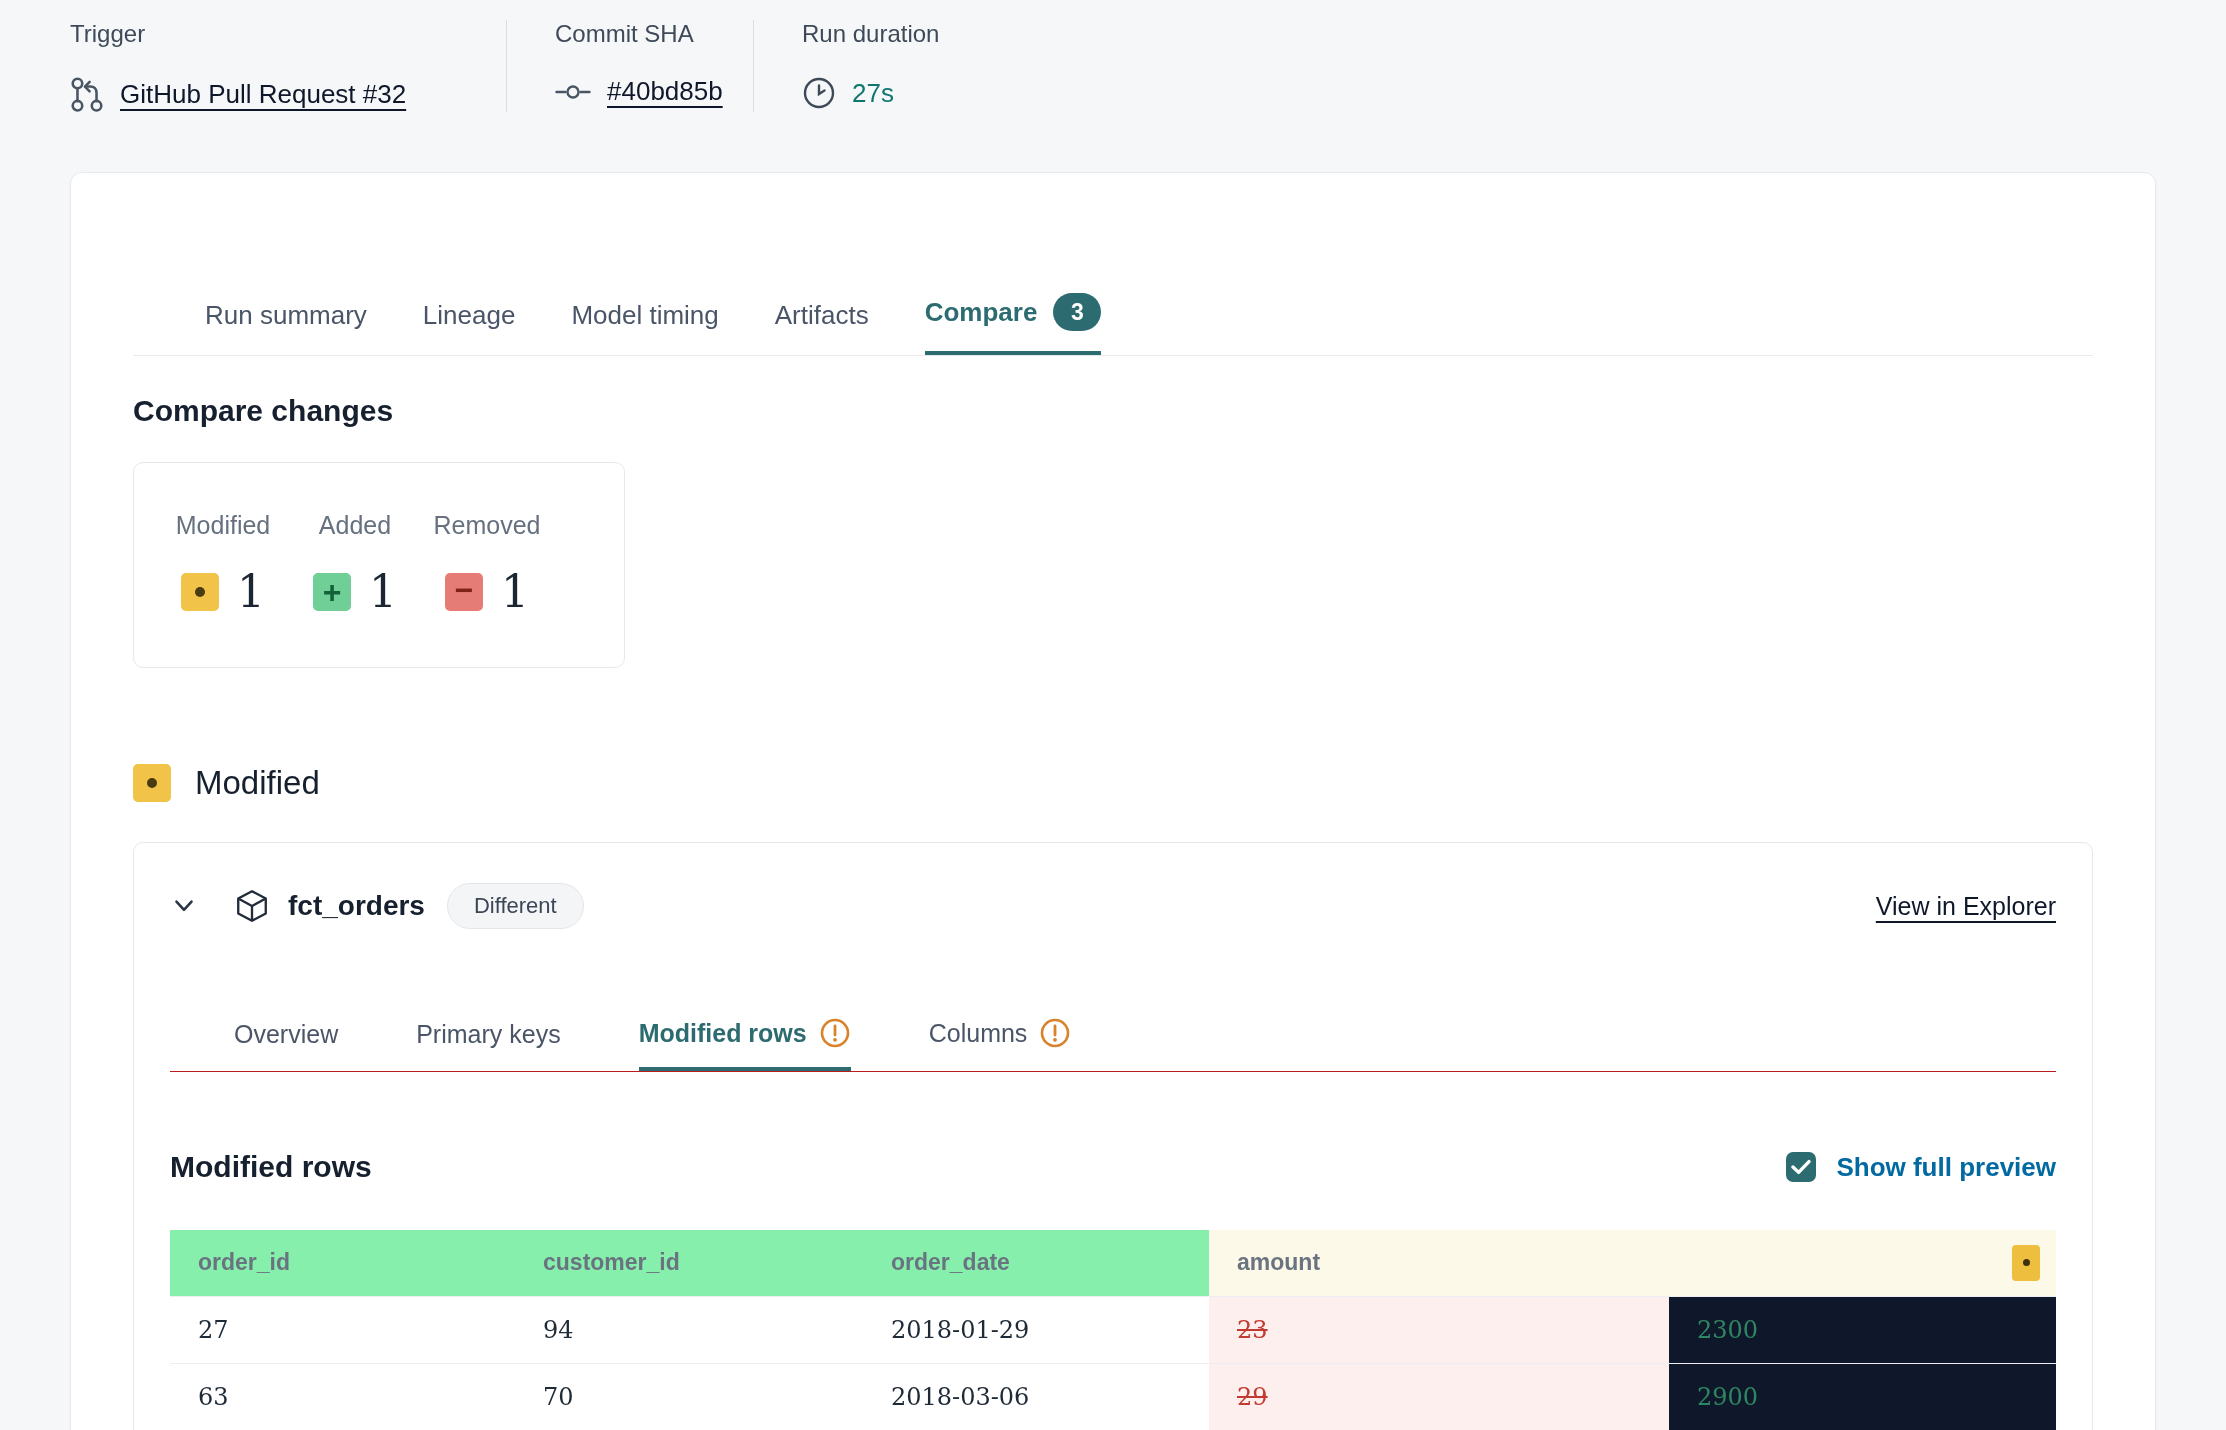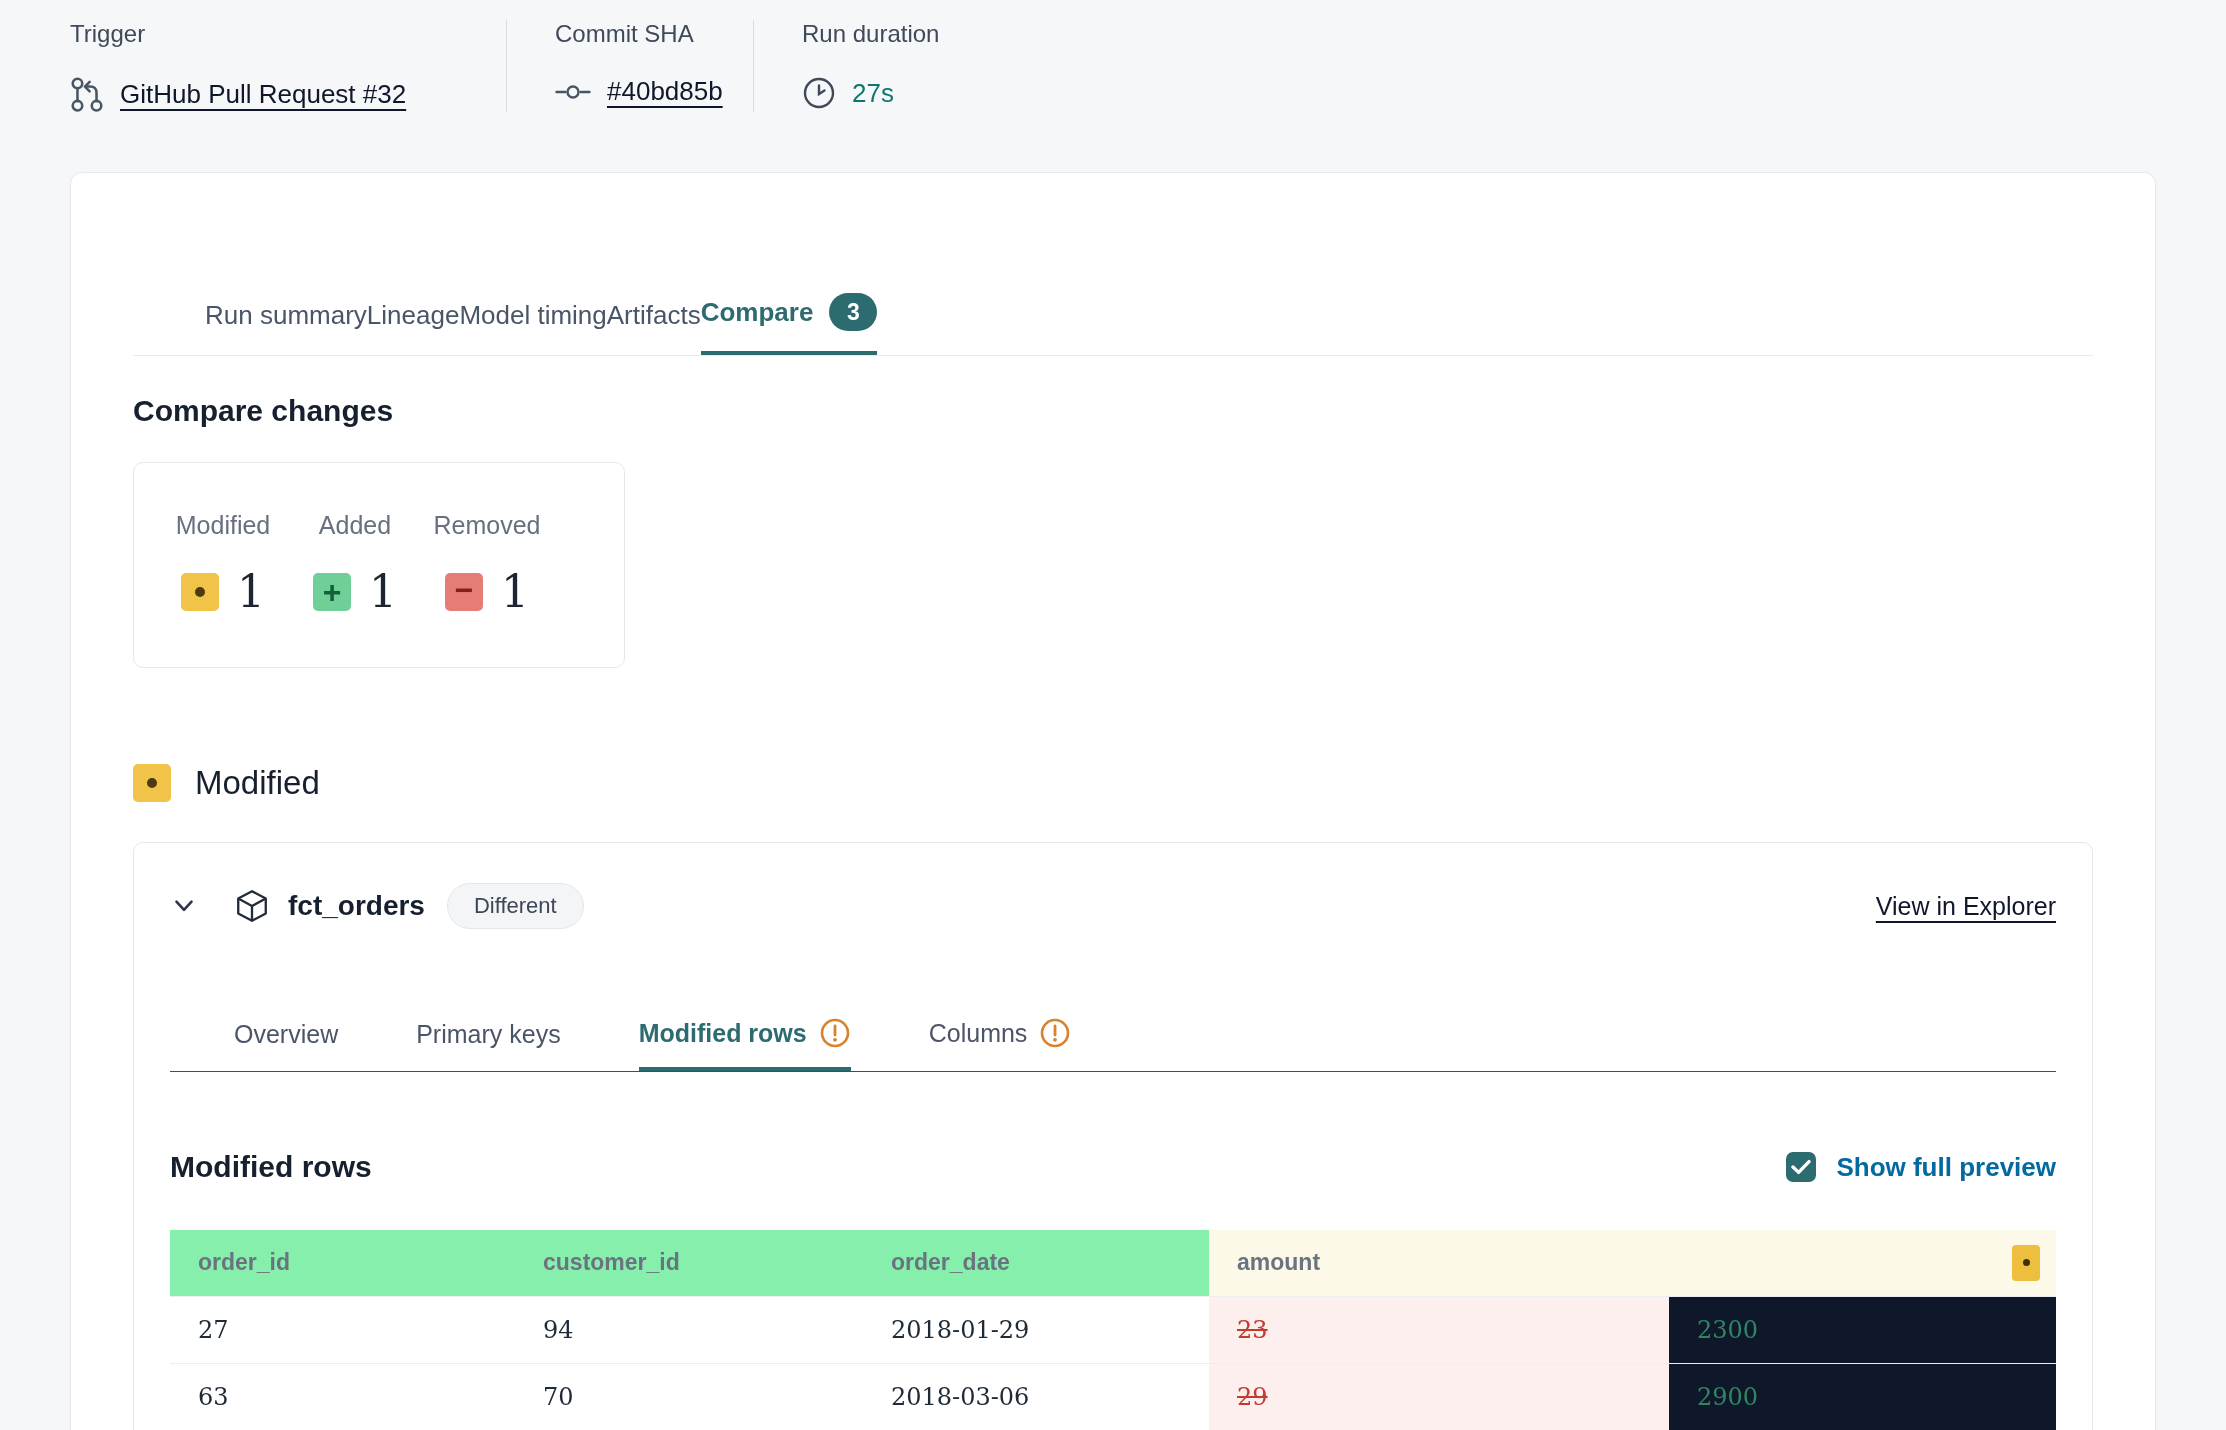--- a/index.html
+++ b/index.html
@@ -25,21 +25,21 @@
   .info-divider { width: 1px; background: #d9dde3; }
 
   
   .main-card {
     position: absolute; left: 70px; right: 70px; top: 172px; height: 1320px;
     background: #ffffff; border: 1px solid #e7e9ee; border-radius: 12px;
     box-shadow: 0 1px 3px rgba(16,24,40,.04);
   }
   .card-content { padding: 0 62px; }
 
-  .main-tabs { display: flex; padding: 120px 0 0 72px; border-bottom: 1px solid #e8eaee; align-items: flex-end; }
+  .main-tabs { display: flex; gap: 56px; padding: 120px 0 0 72px; border-bottom: 1px solid #e8eaee; align-items: flex-end; }
   .main-tab { font-size: 26px; color: #4a5568; padding-bottom: 20px; border-bottom: 4px solid transparent; display: flex; align-items: center; gap: 16px; cursor: pointer; }
   .main-tab.active { color: #2c6b70; font-weight: 700; border-color: #2c6b70; }
   .tab-badge { background: #2c6b70; color: #ffffff; font-size: 23px; font-weight: 700; min-width: 48px; height: 38px; padding: 0 10px; border-radius: 19px; display: flex; align-items: center; justify-content: center; }
 
   .section-title { margin-top: 38px; font-size: 30px; font-weight: 700; color: #16202e; }
 
   
   .summary-box { margin-top: 34px; width: 492px; border: 1px solid #e6e8ec; border-radius: 10px; padding: 48px 10px 50px 30px; display: flex; gap: 14px; }
   .sum-col { min-width: 118px; display: flex; flex-direction: column; align-items: center; }
   .sum-label { font-size: 25px; color: #66707f; }

